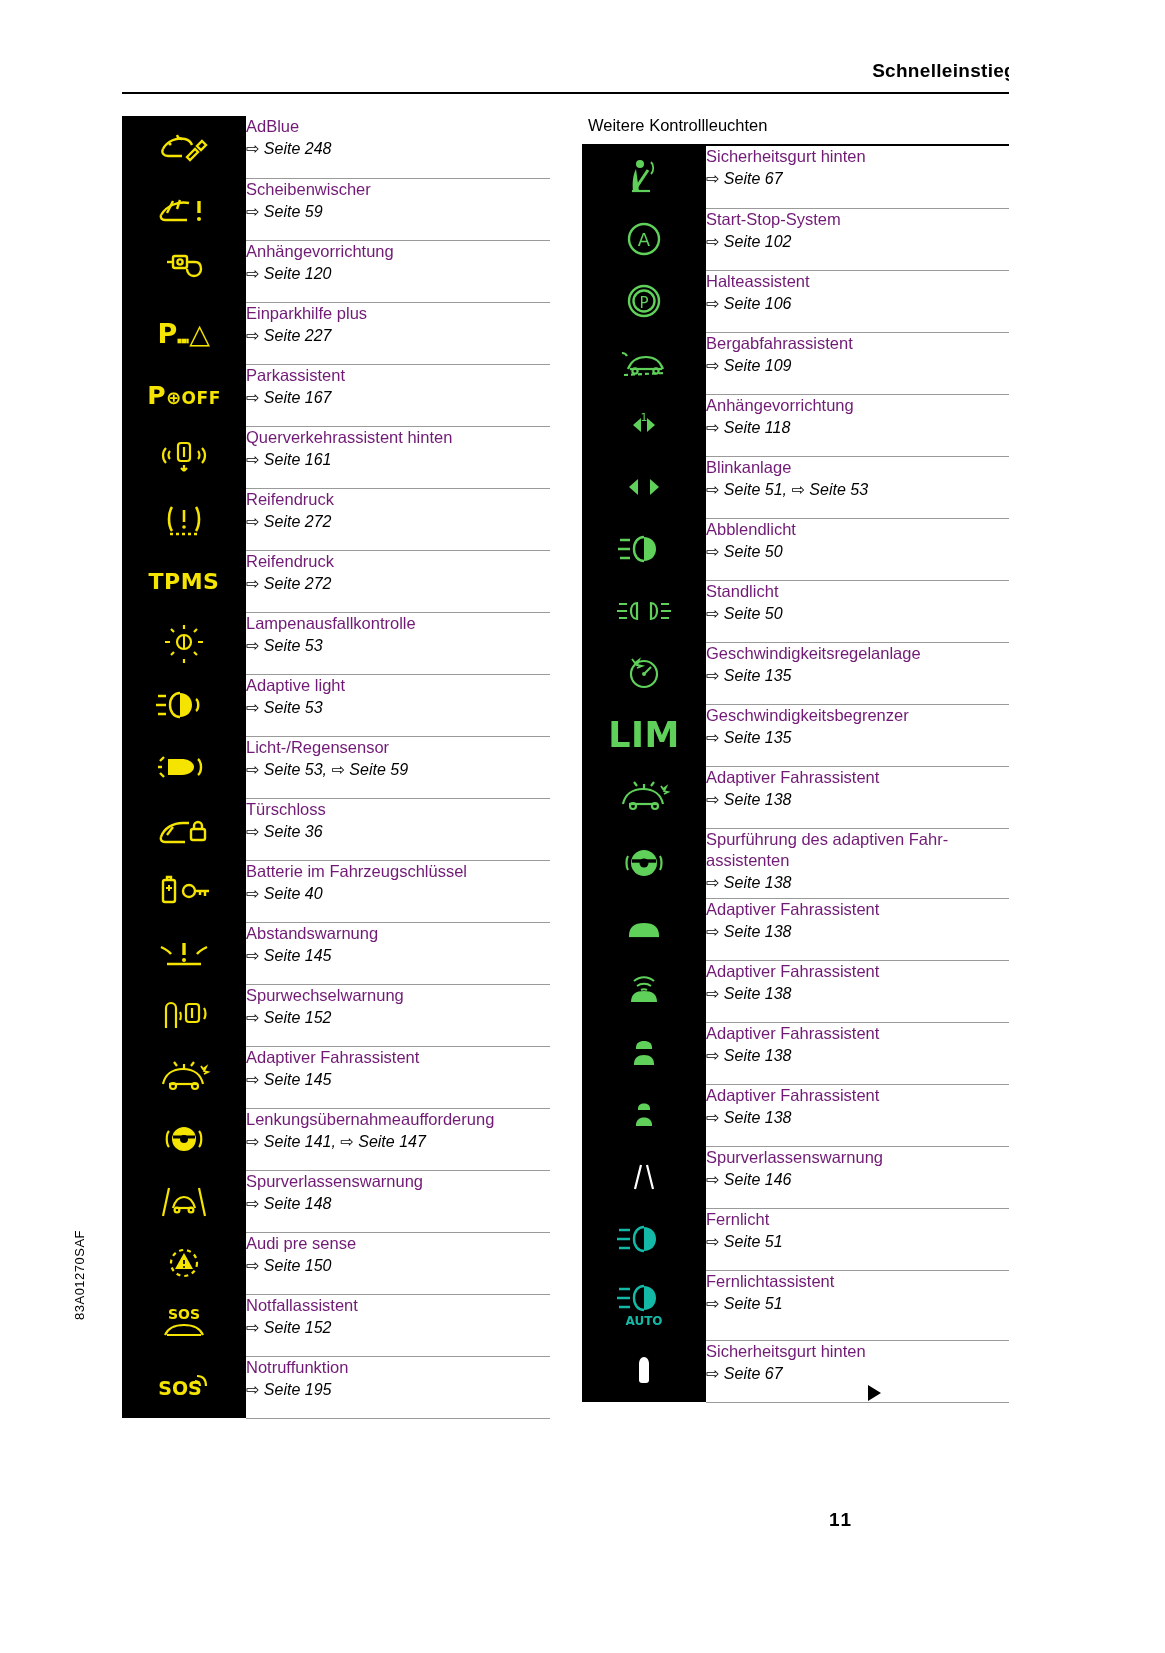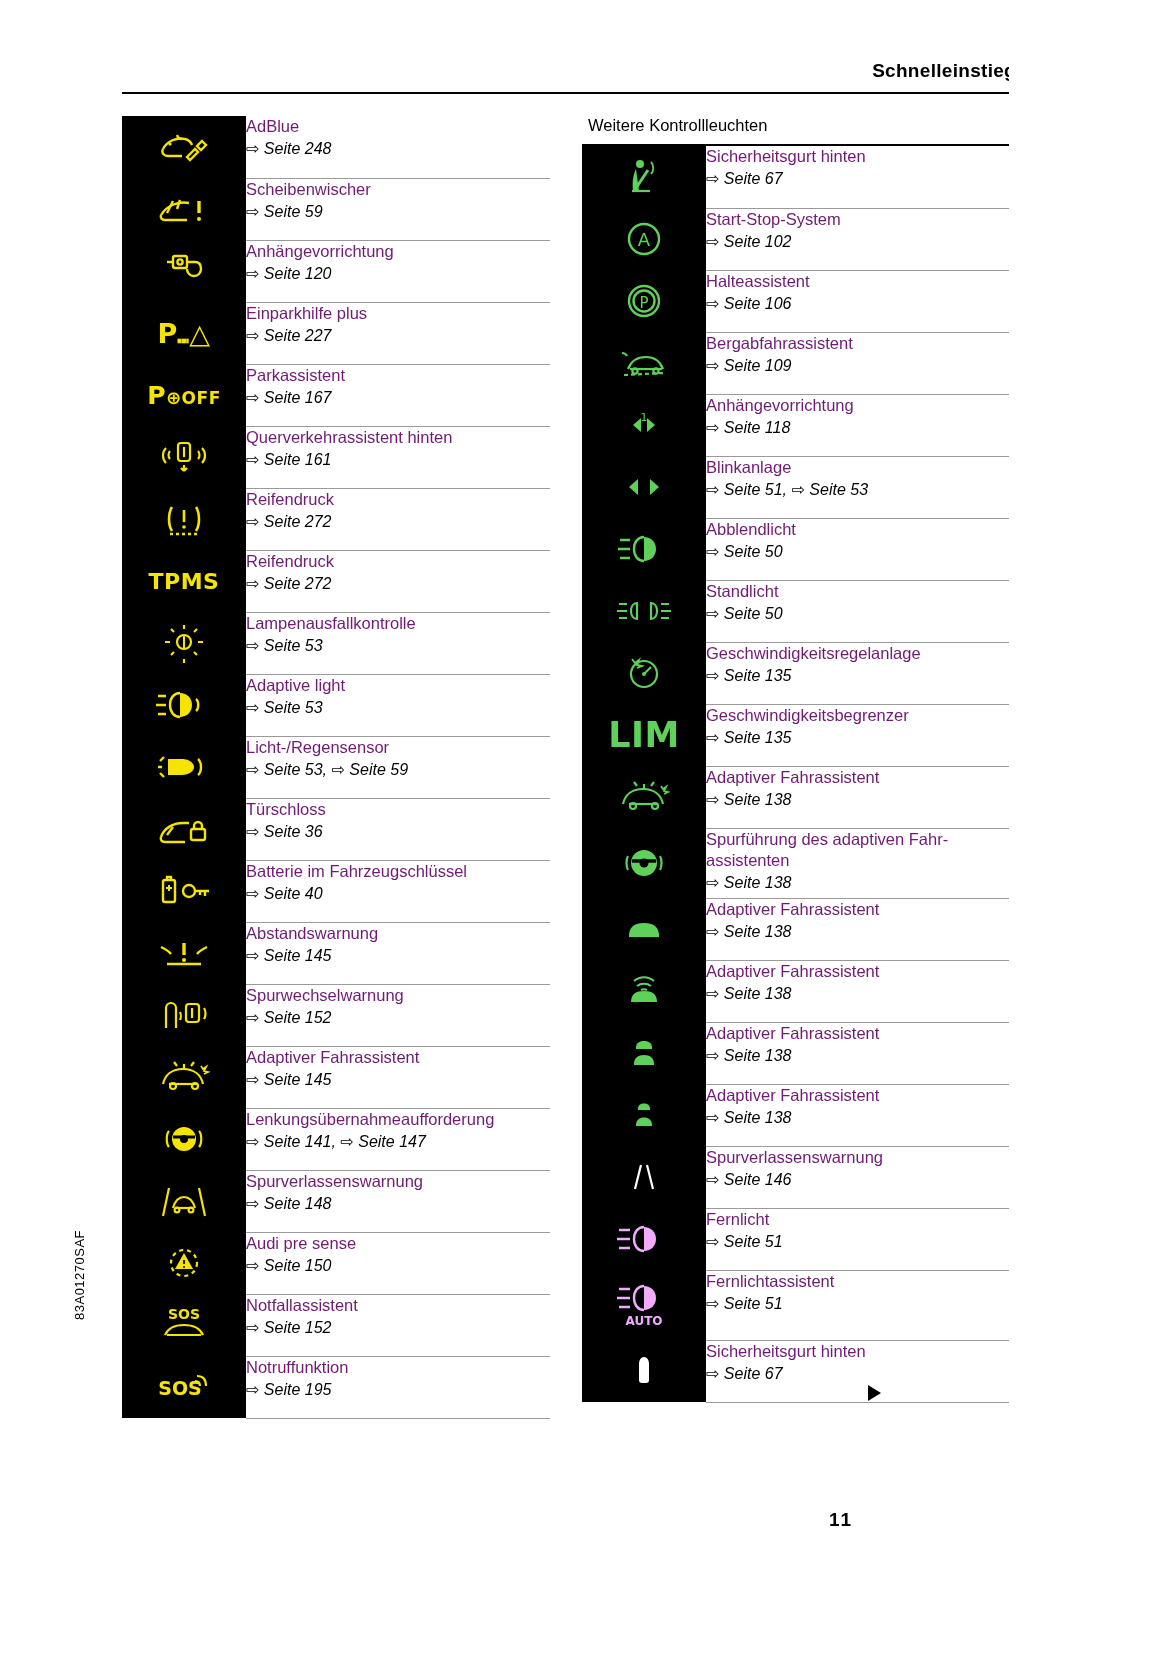--- a/index.html
+++ b/index.html
@@ -127,21 +127,21 @@
   
   .icon-box {
     height: 62px;
     display: flex;
     align-items: center;
     justify-content: center;
   }
   .icon-box.tall { height: 70px; }
   .ic-y { color: #f4e400; }
   .ic-g { color: #5fd15a; }
-  .ic-b { color: #f0abfc; align-items: center; }
+  .ic-b { color: #14b8a6; align-items: center; }
   .ic-w { color: #ffffff; }
   .ic-txt {
     font-family: "DejaVu Sans", sans-serif;
     font-weight: bold;
     font-size: 21px;
     letter-spacing: 0.5px;
   }
   svg { display: block; }
 </style>
 </head>

